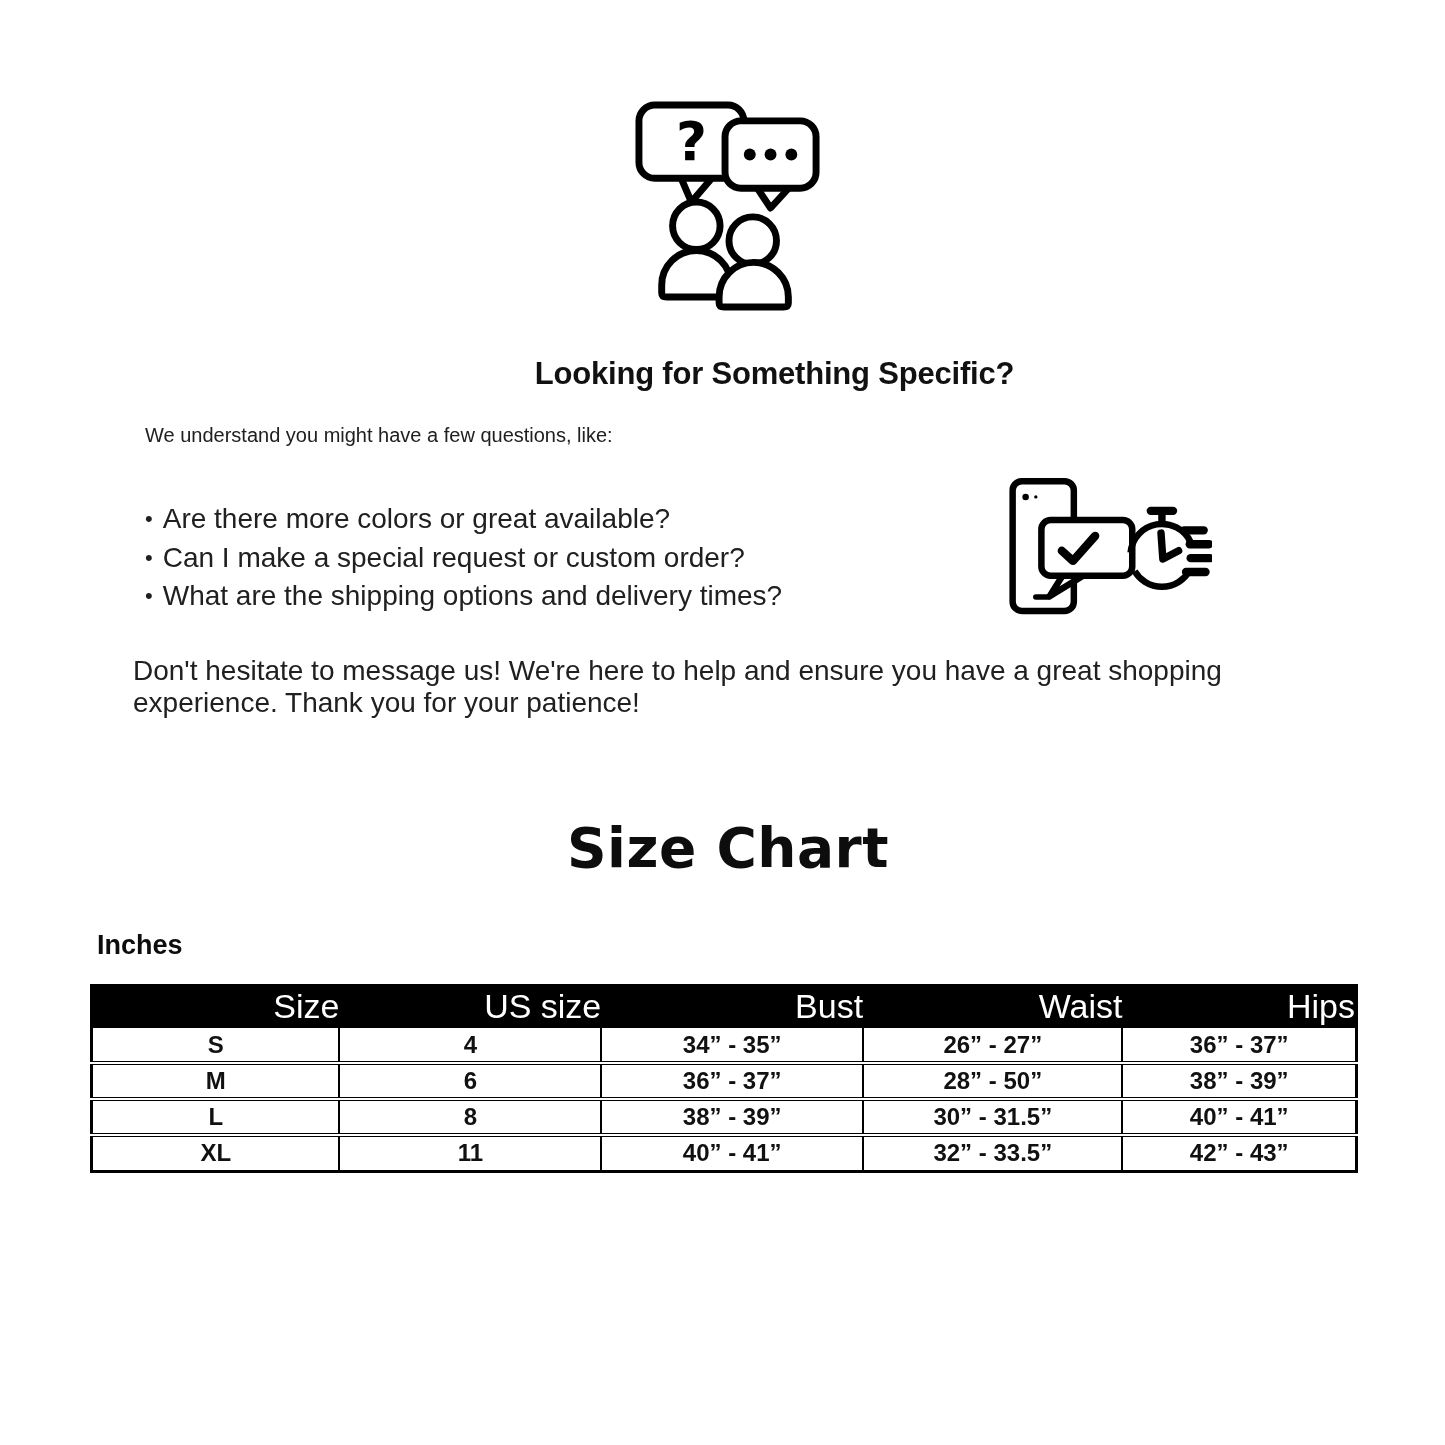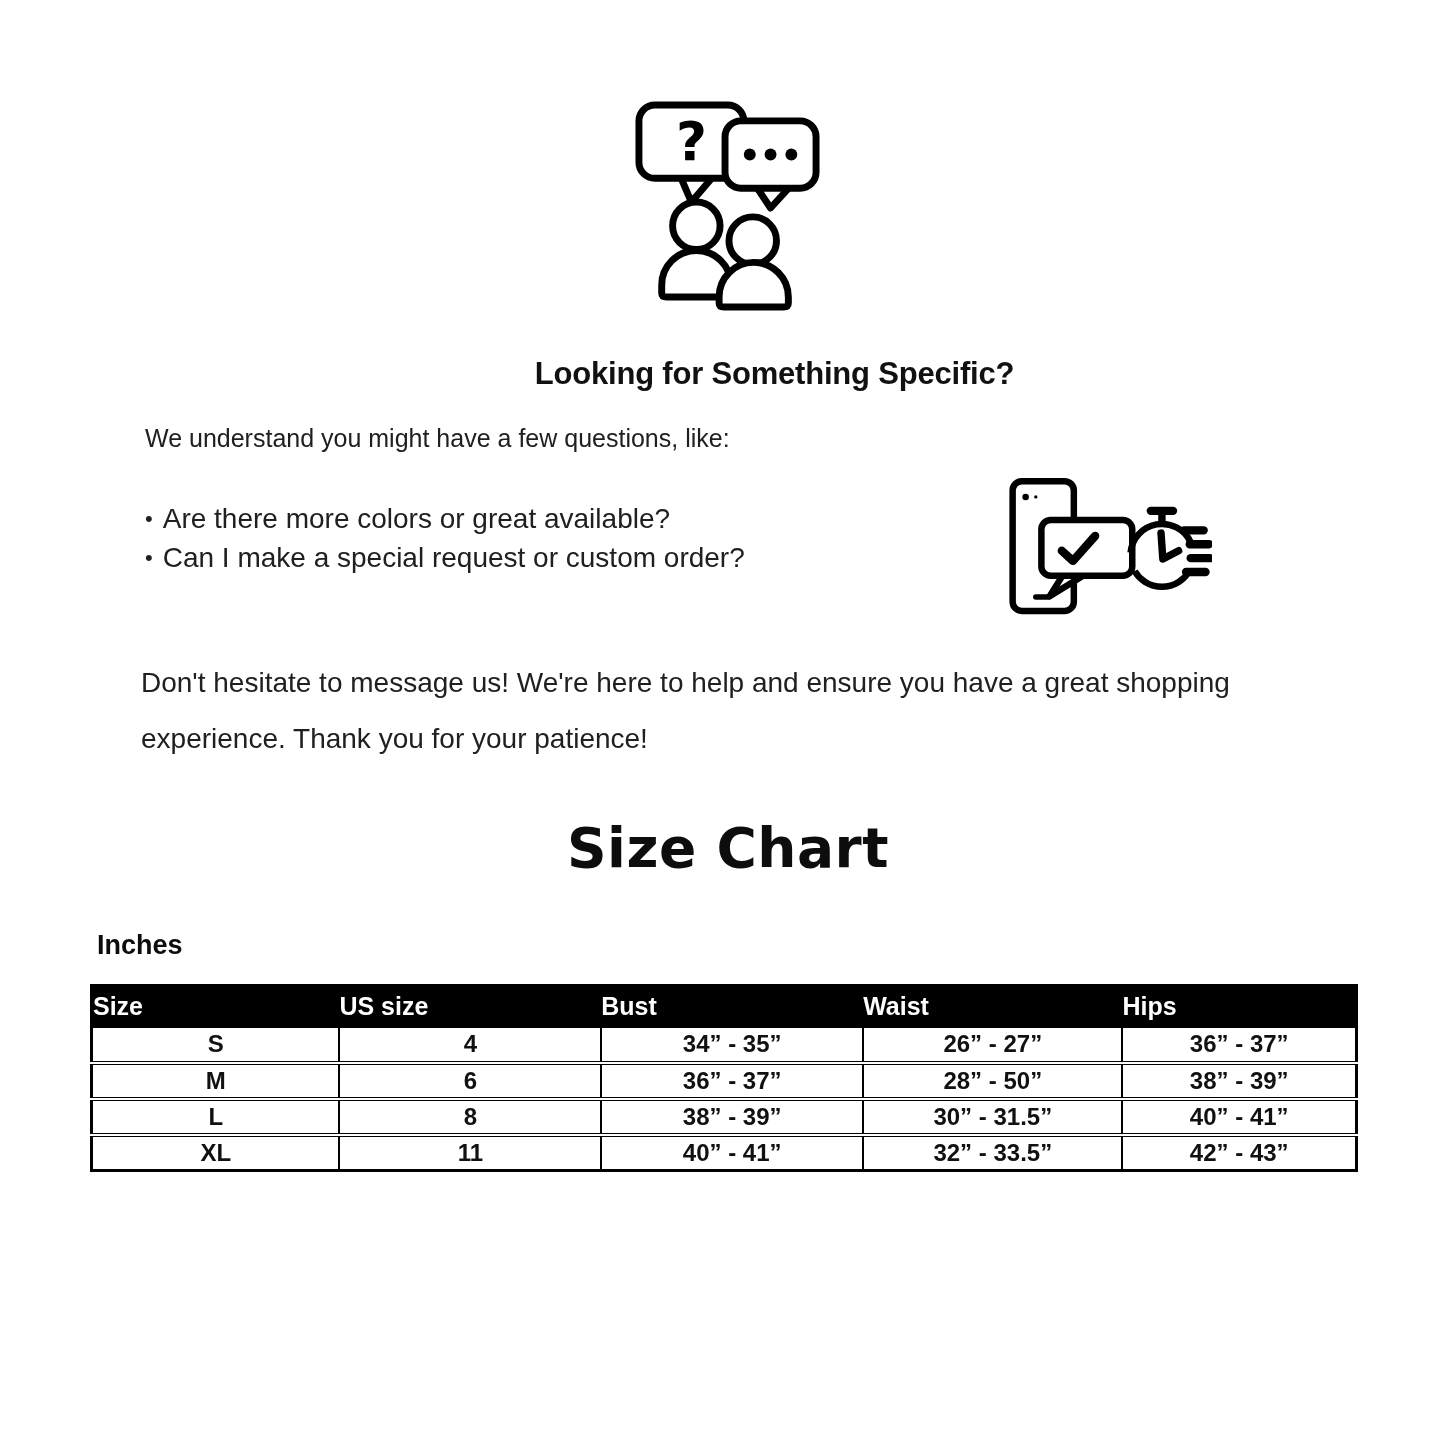--- a/index.html
+++ b/index.html
@@ -20,29 +20,29 @@
 
   
   .main-title {
     top: 356px; left: 0; width: 100%;
     text-align: center;
     font-size: 31px; font-weight: 700;
     letter-spacing: -0.2px;
     transform: translateX(52px);
     color: #111;
   }
-  .lead { top: 424px; left: 145px; font-size: 25px; color: #202020; }
+  .lead { top: 424px; left: 145px; font-size: 20px; color: #202020; }
   .bullet-list { top: 500px; left: 145px; list-style: none; }
   .bullet-list li { font-size: 28px; line-height: 38.5px; color: #202020; }
   .bullet-marker { margin-right: 10px; font-size: 22px; vertical-align: 2px; }
 
   .response-icon { left: 1008px; top: 474px; width: 204px; height: 146px; }
   .response-icon svg { width: 100%; height: 100%; display: block; }
 
-  .closing { top: 655px; left: 141px; width: 1190px; font-size: 28px; line-height: 56px; color: #202020; }
+  .closing { top: 655px; left: 133px; width: 1190px; font-size: 28px; line-height: 32px; color: #202020; }
 
   .size-chart-title {
     top: 816px; left: 0; width: 100%;
     text-align: center;
     font-family: "DejaVu Sans", sans-serif;
     font-size: 55px; font-weight: 800;
     letter-spacing: 0.5px;
     color: #0d0d0d;
     padding-left: 11px;
   }
@@ -58,23 +58,23 @@
     table-layout: fixed;
   }
   table.size-table col.c1 { width: 19.6%; }
   table.size-table col.c2 { width: 20.7%; }
   table.size-table col.c3 { width: 20.7%; }
   table.size-table col.c4 { width: 20.5%; }
   table.size-table col.c5 { width: 18.5%; }
   table.size-table th {
     background: #000000;
     color: #ffffff;
-    font-size: 25px; font-weight: 700;
+    font-size: 34px; font-weight: 400;
     height: 41px;
-    text-align: left;
+    text-align: right;
     border: none;
   }
   table.size-table td {
     font-size: 24px; font-weight: 700;
     color: #111;
     text-align: center;
     height: 36px;
     border-left: 2px solid #000;
     border-right: 2px solid #000;
     border-top: 4px double #000;
@@ -111,20 +111,23 @@
 <h1 class="abs main-title">Looking for Something Specific?</h1>
 
 <p class="abs lead">We understand you might have a few questions, like:</p>
 
 <ul class="abs bullet-list">
   <li>
     <span class="bullet-marker">•</span><span>Are there more colors or great available?</span>
   </li>
   <li>
     <span class="bullet-marker">•</span><span>Can I make a special request or custom order?</span>
+  </li>
+  <li>
+    <span class="bullet-marker">•</span><span>What are the shipping options and delivery times?</span>
   </li>
 </ul>
 
 <div class="abs response-icon">
   <svg viewBox="0 0 220 150" fill="none" stroke="#000" stroke-width="7">
 
     <rect x="5" y="4" width="66" height="140" rx="10" fill="#fff"></rect>
     <circle cx="19" cy="21" r="3.5" fill="#000" stroke="none"></circle>
     <circle cx="30" cy="21" r="1.8" fill="#000" stroke="none"></circle>
     <rect x="27" y="126" width="20" height="6" rx="3" fill="#000" stroke="none"></rect>

